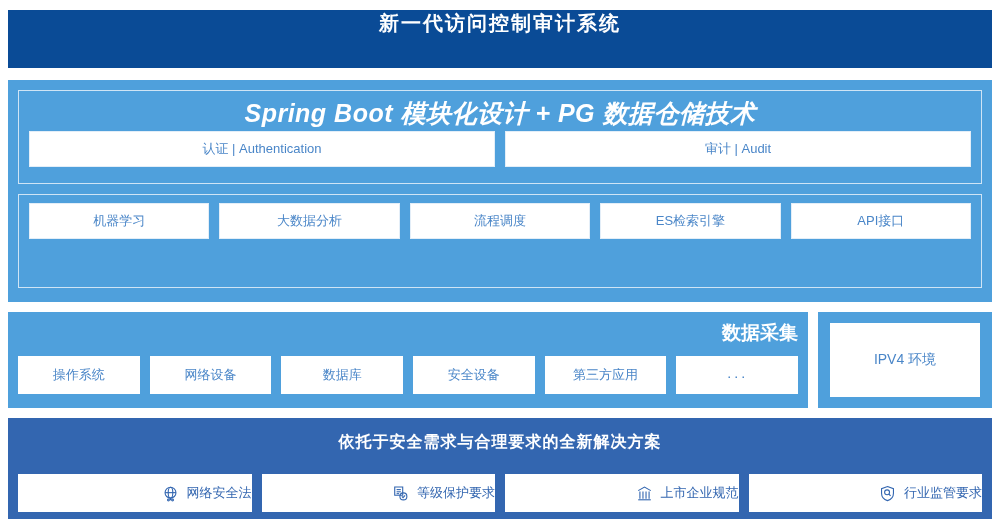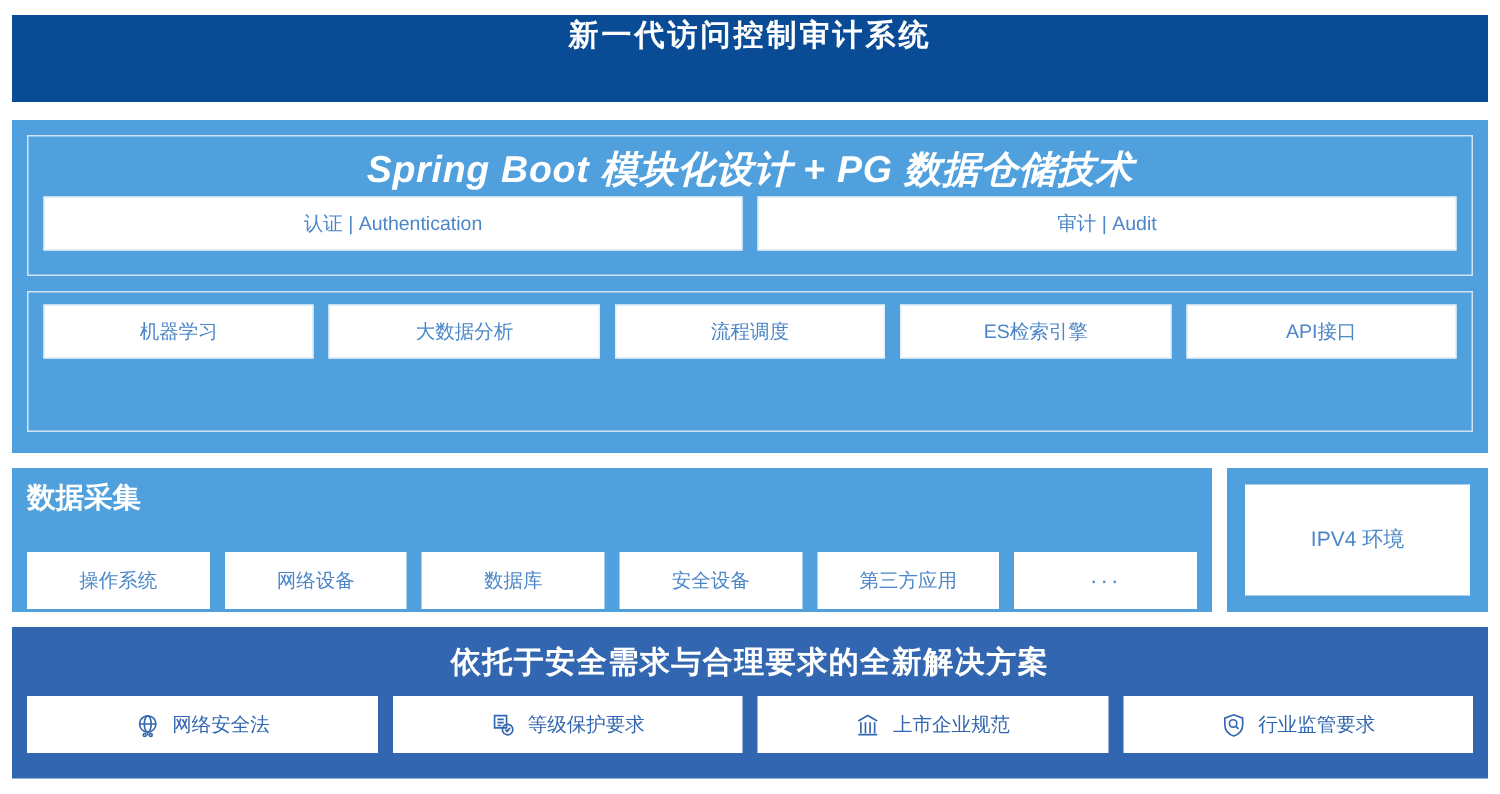--- a/index.html
+++ b/index.html
@@ -93,26 +93,26 @@
     position: absolute;
     left: 8px;
     top: 312px;
     width: 800px;
     height: 96px;
     background: #4fa0dc;
     box-sizing: border-box;
     padding: 6px 10px 10px 10px;
   }
   .collect-title {
-    text-align: left;
+    text-align: right;
     color: #ffffff;
     font-size: 19px;
     font-weight: bold;
     line-height: 30px;
-    padding-bottom: 20px;
+    padding-bottom: 8px;
   }
   .collect-chip {
     flex: 1 1 0;
     background: #ffffff;
     height: 38px;
     display: flex;
     align-items: center;
     justify-content: center;
     color: #4a86c8;
     font-size: 13px;
@@ -155,33 +155,33 @@
     top: 418px;
     width: 984px;
     height: 101px;
     background: #3366b0;
     box-sizing: border-box;
     padding: 8px 10px 12px 10px;
   }
   .solution-title {
     text-align: center;
     color: #ffffff;
-    font-size: 20px;
+    font-size: 16px;
     font-weight: bold;
     line-height: 32px;
     letter-spacing: 1px;
-    padding-bottom: 6px;
+    padding-bottom: 16px;
   }
   .solution-chip {
     flex: 1 1 0;
     background: #ffffff;
     height: 38px;
     display: flex;
     align-items: center;
-    justify-content: center;
+    justify-content: flex-end;
     gap: 8px;
     color: #3366b0;
     font-size: 13px;
     white-space: nowrap;
   }
   .solution-chip .ic {
     display: inline-flex;
     align-items: center;
     justify-content: center;
     width: 17px;

